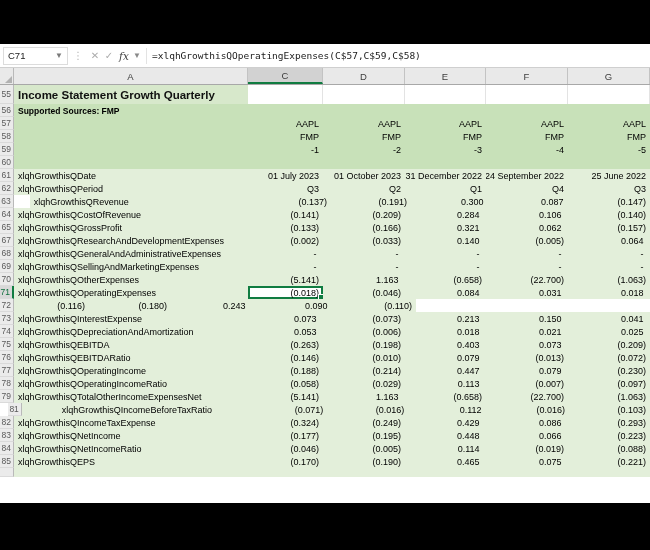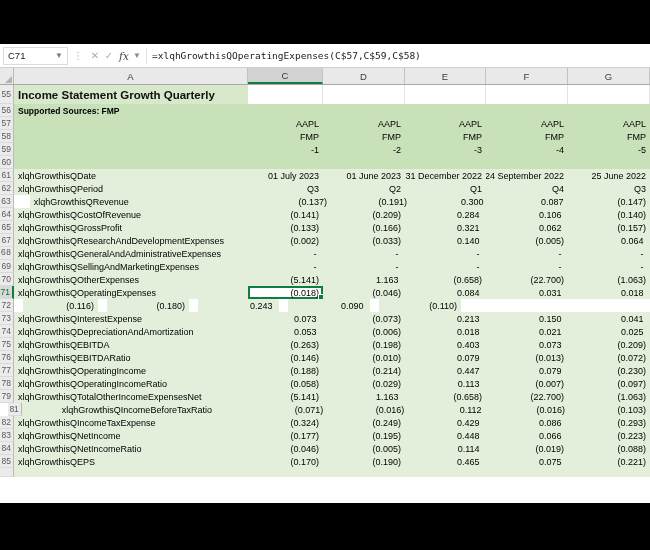--- a/index.html
+++ b/index.html
@@ -127,21 +127,21 @@
         <div class="cell vcell param" style="width: 75px;"></div>
         <div class="cell vcell param" style="width: 82px;"></div>
         <div class="cell vcell param" style="width: 81px;"></div>
         <div class="cell vcell param" style="width: 82px;"></div>
         <div class="cell vcell param" style="width: 82px;"></div>
       </div>
       <div class="row" style="height: 13px;">
         <div class="gut" style="width: 14px;">61</div>
         <div class="cell acell data" style="width: 234px;">xlqhGrowthisQDate</div>
         <div class="cell vcell data" style="width: 75px;">01 July 2023</div>
-        <div class="cell vcell data" style="width: 82px;">01 June 2023</div>
+        <div class="cell vcell data" style="width: 82px;">01 October 2023</div>
         <div class="cell vcell data" style="width: 81px;">31 December 2022</div>
         <div class="cell vcell data" style="width: 82px;">24 September 2022</div>
         <div class="cell vcell data" style="width: 82px;">25 June 2022</div>
       </div>
       <div class="row" style="height: 13px;">
         <div class="gut" style="width: 14px;">62</div>
         <div class="cell acell data" style="width: 234px;">xlqhGrowthisQPeriod</div>
         <div class="cell vcell data" style="width: 75px;">Q3</div>
         <div class="cell vcell data" style="width: 82px;">Q2</div>
         <div class="cell vcell data" style="width: 81px;">Q1</div>
@@ -178,21 +178,21 @@
       <div class="row" style="height: 13px;">
         <div class="gut" style="width: 14px;">67</div>
         <div class="cell acell data" style="width: 234px;">xlqhGrowthisQResearchAndDevelopmentExpenses</div>
         <div class="cell vcell data" style="width: 75px;">(0.002)</div>
         <div class="cell vcell data" style="width: 82px;">(0.033)</div>
         <div class="cell vcell data" style="width: 81px;">0.140 </div>
         <div class="cell vcell data" style="width: 82px;">(0.005)</div>
         <div class="cell vcell data" style="width: 82px;">0.064 </div>
       </div>
       <div class="row" style="height: 13px;">
-        <div class="gut" style="width: 14px; font-family: Liberation Mono, monospace;">68</div>
+        <div class="gut" style="width: 14px;">68</div>
         <div class="cell acell data" style="width: 234px;">xlqhGrowthisQGeneralAndAdministrativeExpenses</div>
         <div class="cell vcell data" style="width: 75px;">- </div>
         <div class="cell vcell data" style="width: 82px;">- </div>
         <div class="cell vcell data" style="width: 81px;">- </div>
         <div class="cell vcell data" style="width: 82px;">- </div>
         <div class="cell vcell data" style="width: 82px;">- </div>
       </div>
       <div class="row" style="height: 13px;">
         <div class="gut" style="width: 14px;">69</div>
         <div class="cell acell data" style="width: 234px;">xlqhGrowthisQSellingAndMarketingExpenses</div>
@@ -213,21 +213,21 @@
       </div>
       <div class="row" style="height: 13px;">
         <div class="gut selgut" style="width: 14px;">71</div>
         <div class="cell acell data" style="width: 234px;">xlqhGrowthisQOperatingExpenses</div>
         <div class="cell vcell data selcell" style="width: 75px;">(0.018)<div class="handle"></div></div>
         <div class="cell vcell data" style="width: 82px;">(0.046)</div>
         <div class="cell vcell data" style="width: 81px;">0.084 </div>
         <div class="cell vcell data" style="width: 82px;">0.031 </div>
         <div class="cell vcell data" style="width: 82px;">0.018 </div>
       </div>
-      <div class="row" style="height: 13px; gap: 9px;">
+      <div class="row" style="height: 13px;">
         <div class="gut" style="width: 14px;">72</div>
         <div class="cell vcell data" style="width: 75px;">(0.116)</div>
         <div class="cell vcell data" style="width: 82px;">(0.180)</div>
         <div class="cell vcell data" style="width: 81px;">0.243 </div>
         <div class="cell vcell data" style="width: 82px;">0.090 </div>
         <div class="cell vcell data" style="width: 82px;">(0.110)</div>
       </div>
       <div class="row" style="height: 13px;">
         <div class="gut" style="width: 14px;">73</div>
         <div class="cell acell data" style="width: 234px;">xlqhGrowthisQInterestExpense</div>

